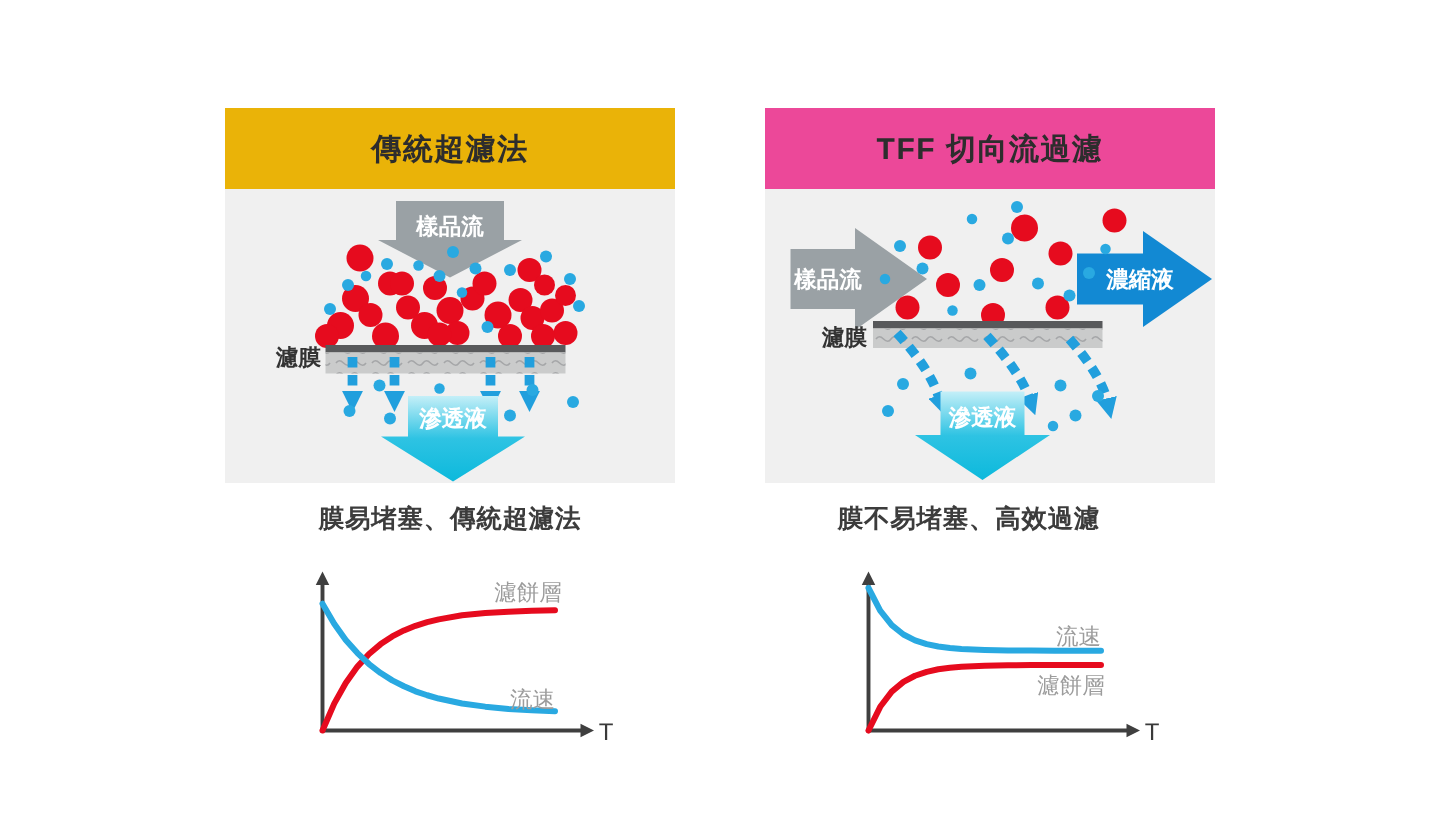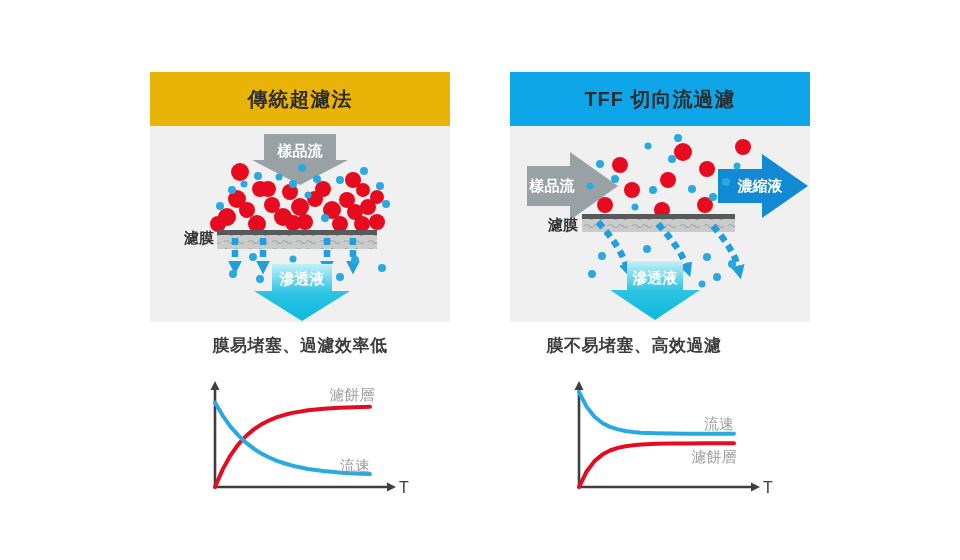--- a/index.html
+++ b/index.html
@@ -5,27 +5,27 @@
   html,body{margin:0;padding:0;background:#fff;}
   body{width:960px;height:560px;position:relative;overflow:hidden;
        font-family:"Liberation Sans","DejaVu Sans",sans-serif;}
   .canvas{position:absolute;inset:0;width:960px;height:560px;background:#ffffff;}
 
   .panel{position:absolute;top:72px;width:300px;}
   .panel-left{left:150px;} .panel-right{left:510px;}
   .panel-header{height:54px;display:flex;align-items:center;justify-content:center;
       font-size:20px;font-weight:bold;color:#2d2d2d;letter-spacing:1px;}
   .header-gray{background:#eab308;}
-  .header-green{background:#0ea5e9;}
+  .header-green{background:#ec4899;}
   .panel-body{height:196px;background:#f0f0f0;}
   .panel-body svg{display:block;width:300px;height:196px;}
 
   .caption{position:absolute;top:334px;width:300px;text-align:center;
       font-size:17px;font-weight:bold;color:#3c3c3c;letter-spacing:.5px;}
-  .caption-left{left:150px;} .caption-right{left:484px;}
+  .caption-left{left:150px;} .caption-right{left:496px;}
 
   svg.chart{position:absolute;width:230px;height:125px;}
   #chart-left{left:192px;top:376px;} #chart-right{left:556px;top:376px;}
 
   .axis{stroke:#3f3f3f;stroke-width:2.6;stroke-linecap:square;}
   .axis-f{fill:#3f3f3f;}
   .curve{fill:none;stroke-width:4;stroke-linecap:round;stroke-linejoin:round;}
   .clabel{fill:#9c9c9c;font-size:15px;text-anchor:middle;}
   .tlabel{fill:#3a3a3a;font-size:16px;text-anchor:middle;}
 
@@ -225,21 +225,21 @@
         </g>
 
         <g>
           <polygon fill="url(#gpR)" points="117,135 173,135 173,164 190,164 145,194 100,164 117,164"></polygon>
           <text class="dlabel" x="145" y="157">滲透液</text>
         </g>
       </svg>
     </div>
   </section>
 
-  <div class="caption caption-left">膜易堵塞、過濾效率低</div>
+  <div class="caption caption-left">膜易堵塞、傳統超濾法</div>
   <div class="caption caption-right">膜不易堵塞、高效過濾</div>
 
   <svg id="chart-left" class="chart" viewBox="0 0 230 125">
     <g>
       <line class="axis" x1="23" y1="111" x2="23" y2="13"></line>
       <polygon class="axis-f" points="23,5 18.5,14 27.5,14"></polygon>
       <line class="axis" x1="23" y1="111" x2="196" y2="111"></line>
       <polygon class="axis-f" points="204,111 195,106.5 195,115.5"></polygon>
     </g>
     <path class="curve" d="M23.0,111.0 L30.8,93.1 L38.5,79.3 L46.3,68.4 L54.0,60.0 L61.8,53.4 L69.5,48.3 L77.3,44.3 L85.0,41.2 L92.8,38.8 L100.5,36.9 L116.0,34.2 L131.5,32.7 L147.0,31.8 L162.5,31.2 L178.0,30.8" stroke="#e60b1e"></path>

